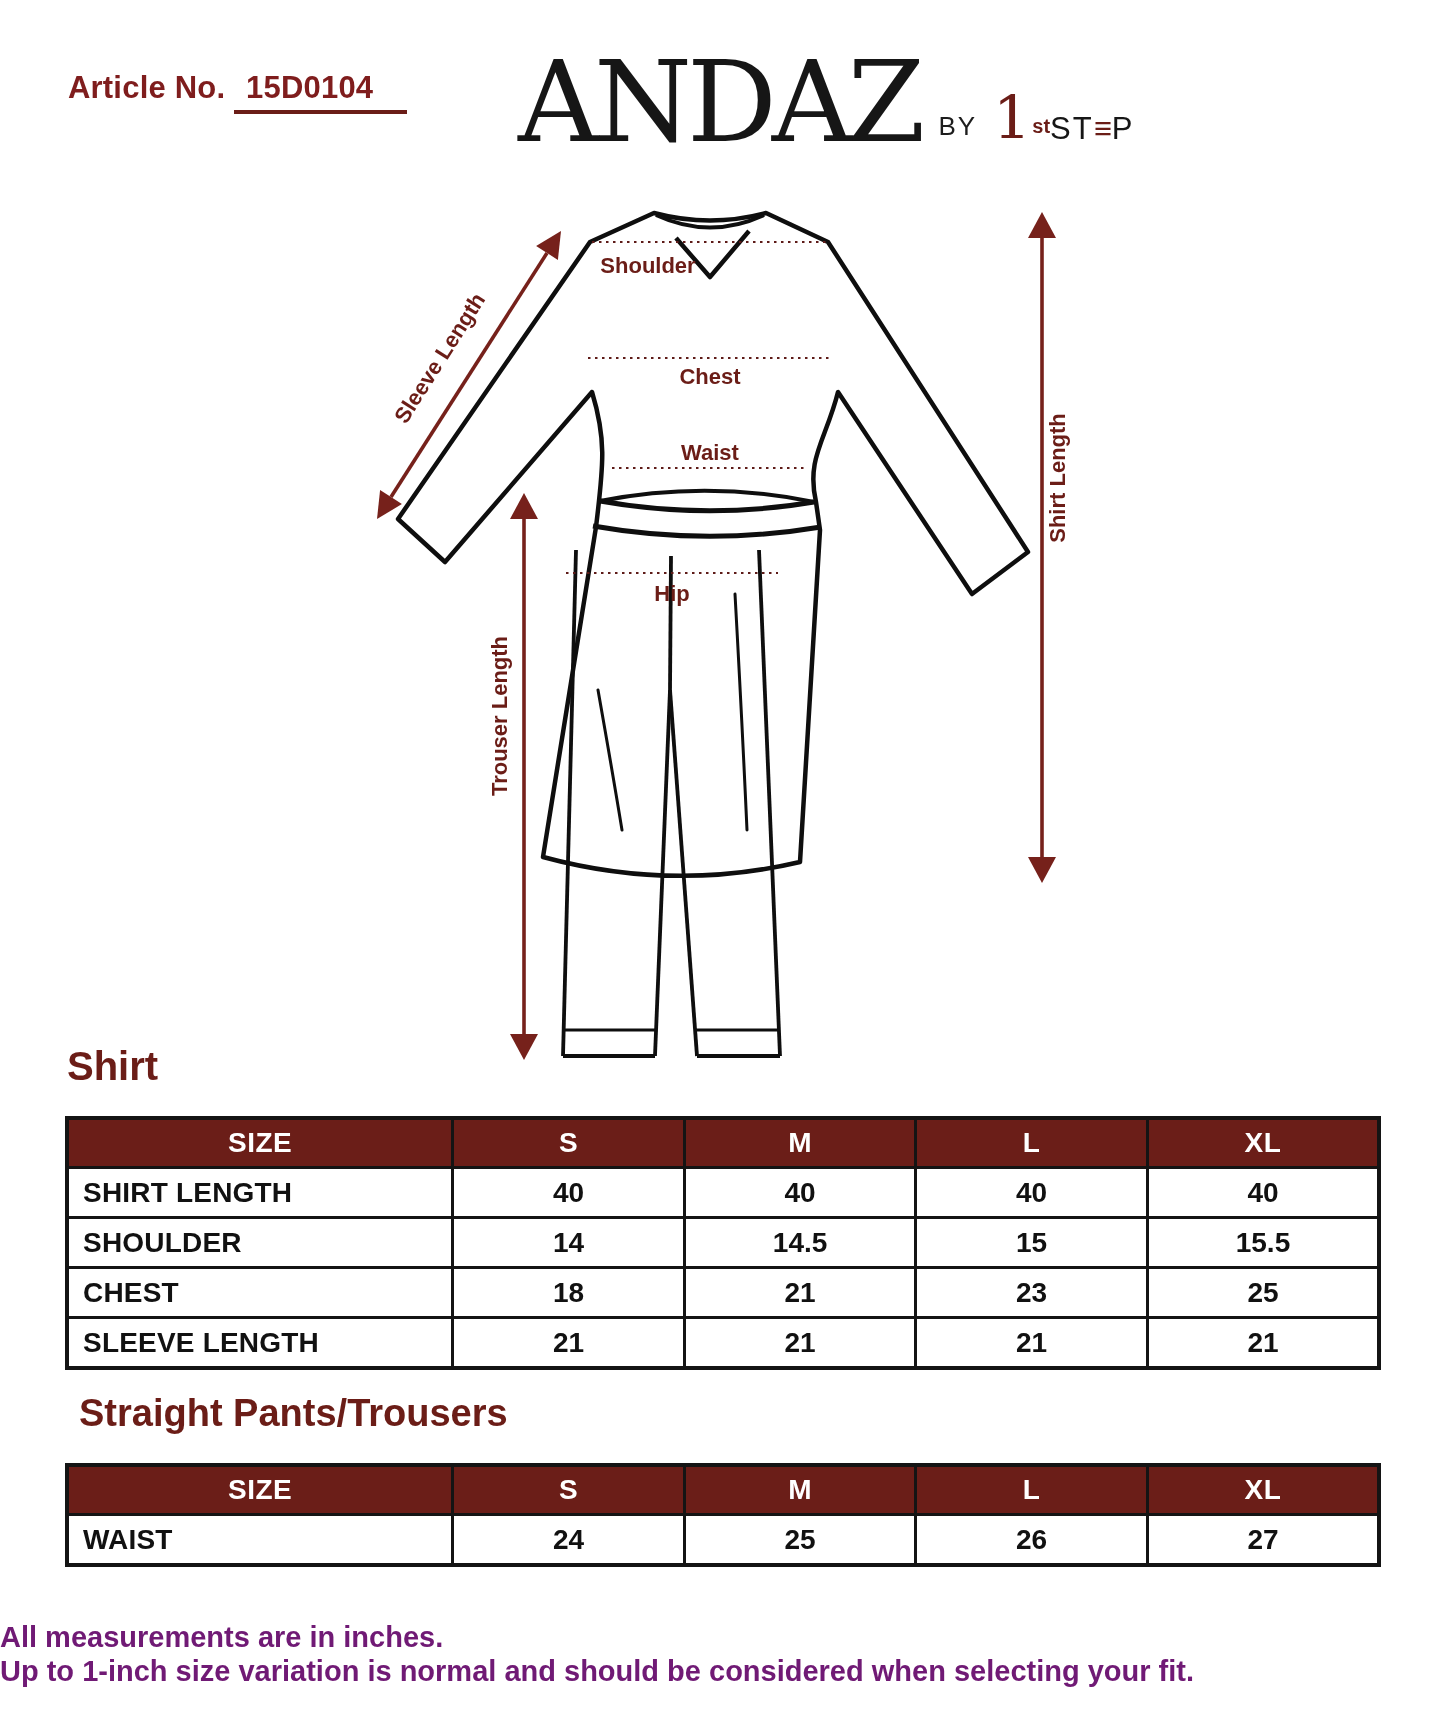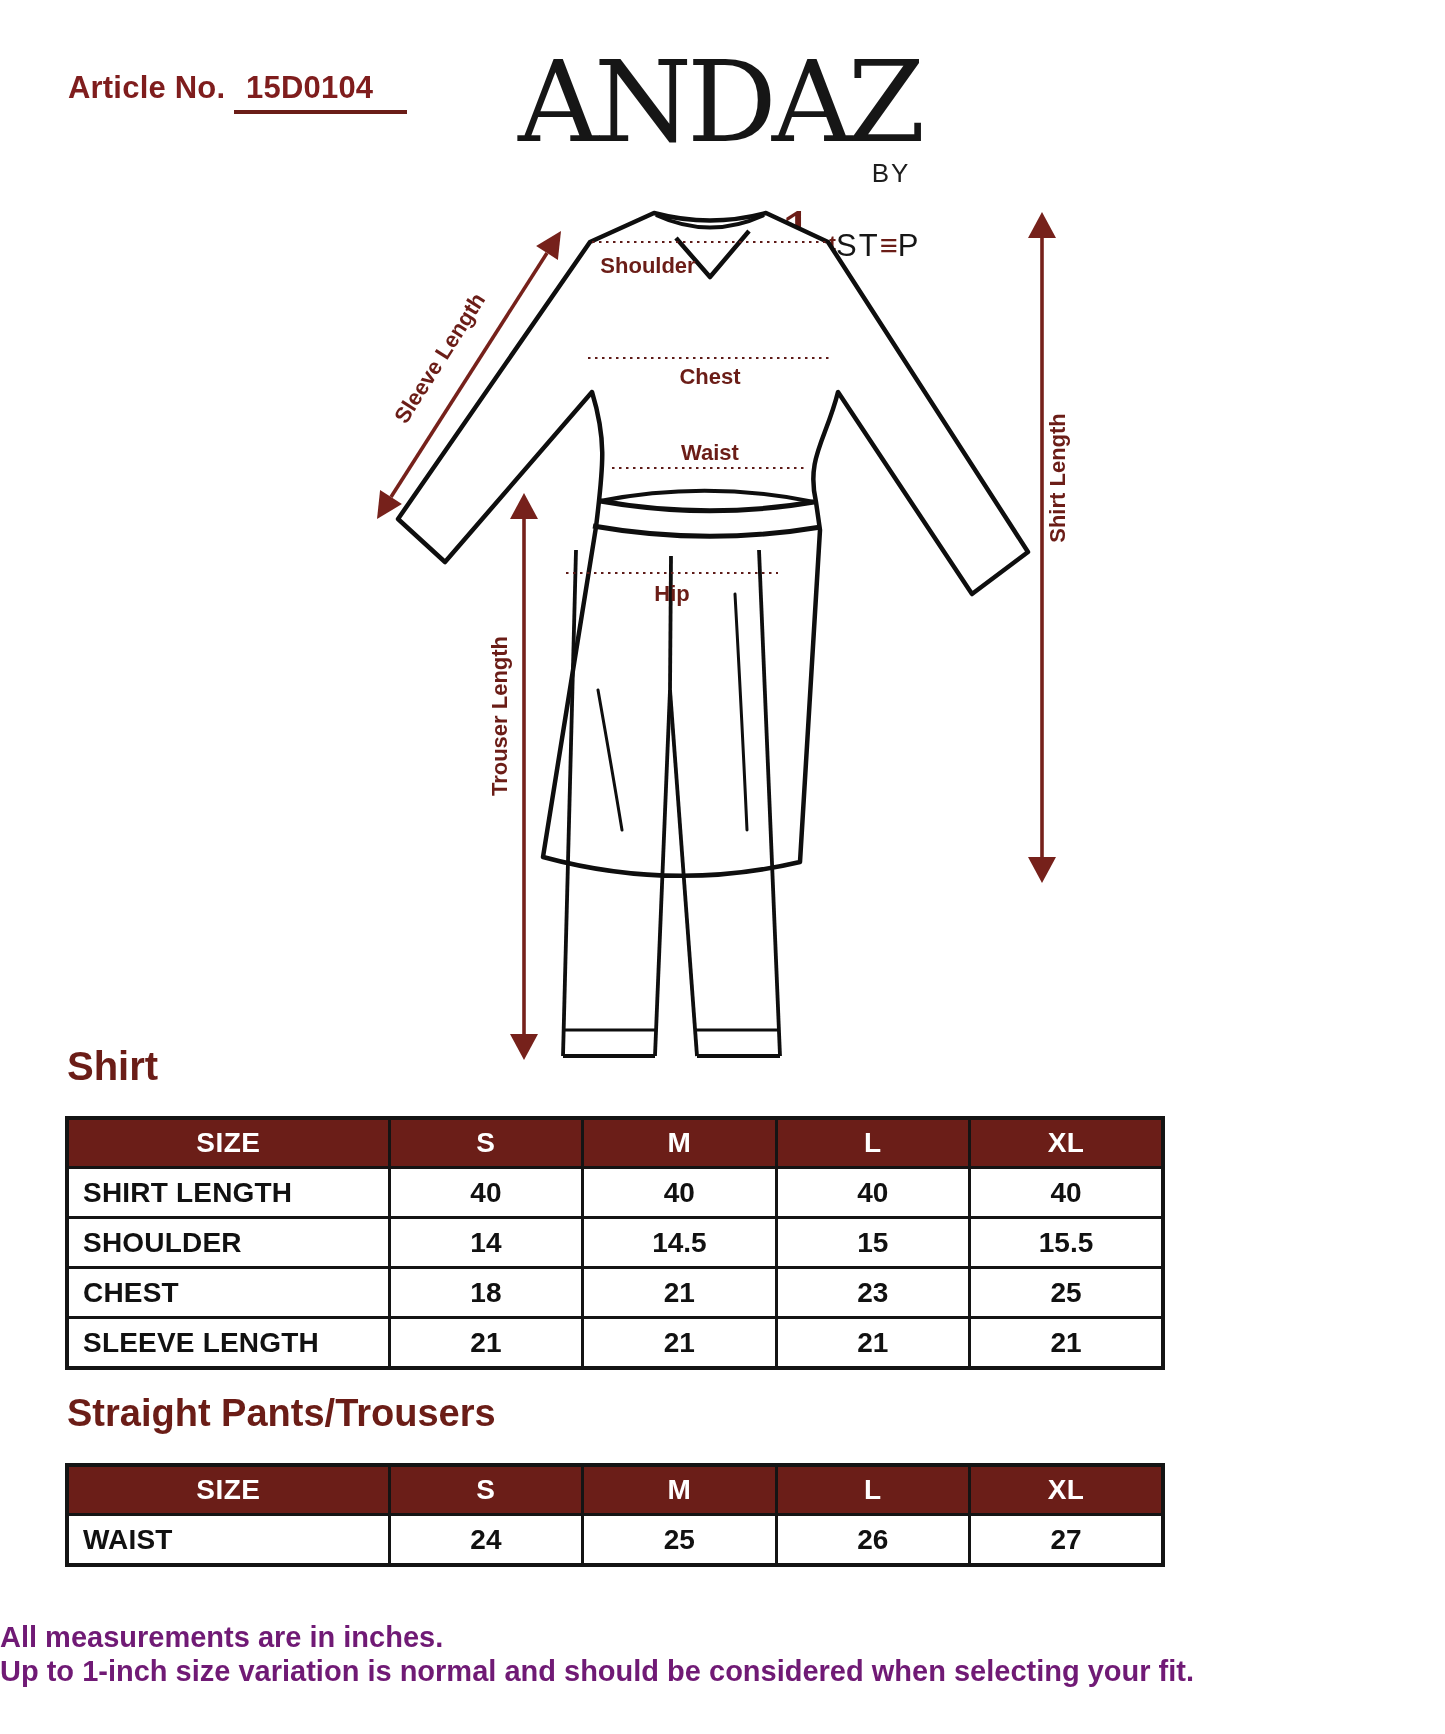--- a/index.html
+++ b/index.html
@@ -11,21 +11,21 @@
   .article-no{
     position:absolute;left:68px;top:70px;
     font-size:31px;font-weight:bold;color:#7f1d1d;letter-spacing:.2px;
   }
   .article-no .num{
     border-bottom:4px solid #6B1D17;
     padding:0 34px 5px 12px;
   }
   .brand{
     position:absolute;left:518px;top:46px;
-    display:flex;align-items:flex-end;flex-direction:column;
+    display:flex;align-items:flex-end;
   }
   .brand-name{
     font-family:"DejaVu Serif", serif;
     font-size:112px;line-height:1;letter-spacing:-5px;color:#161616;
     font-weight:500;
   }
   .brand-by{
     font-size:26px;letter-spacing:2px;color:#1d1d1d;
     margin:0 10px 16px 18px;font-weight:500;
   }
@@ -49,24 +49,24 @@
   .diag-label{
     font-family:"Liberation Sans", sans-serif;
     font-size:22px;font-weight:bold;fill:#6B1D17;
   }
   
   .section-heading{
     position:absolute;left:67px;
     font-weight:bold;color:#6B1D17;
   }
   #shirt-heading{top:1044px;font-size:40px;}
-  #trousers-heading{top:1392px;font-size:38px;}
+  #trousers-heading{top:1392px;font-size:38px;margin-left:12px;}
   
   .chart-table{
-    position:absolute;left:65px;width:1100px;
+    position:absolute;left:65px;width:1316px;
     border-collapse:collapse;table-layout:fixed;
     border:4px solid #141414;
   }
   .chart-table th,.chart-table td{border:3px solid #141414;}
   .chart-table th{
     background:#6B1E18;color:#ffffff;
     font-size:28px;font-weight:bold;height:44px;text-align:center;
     letter-spacing:.5px;
   }
   .chart-table td{

